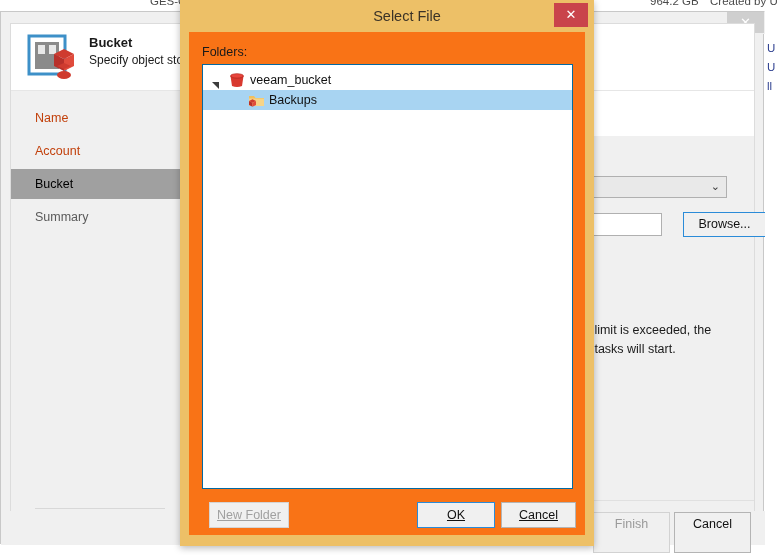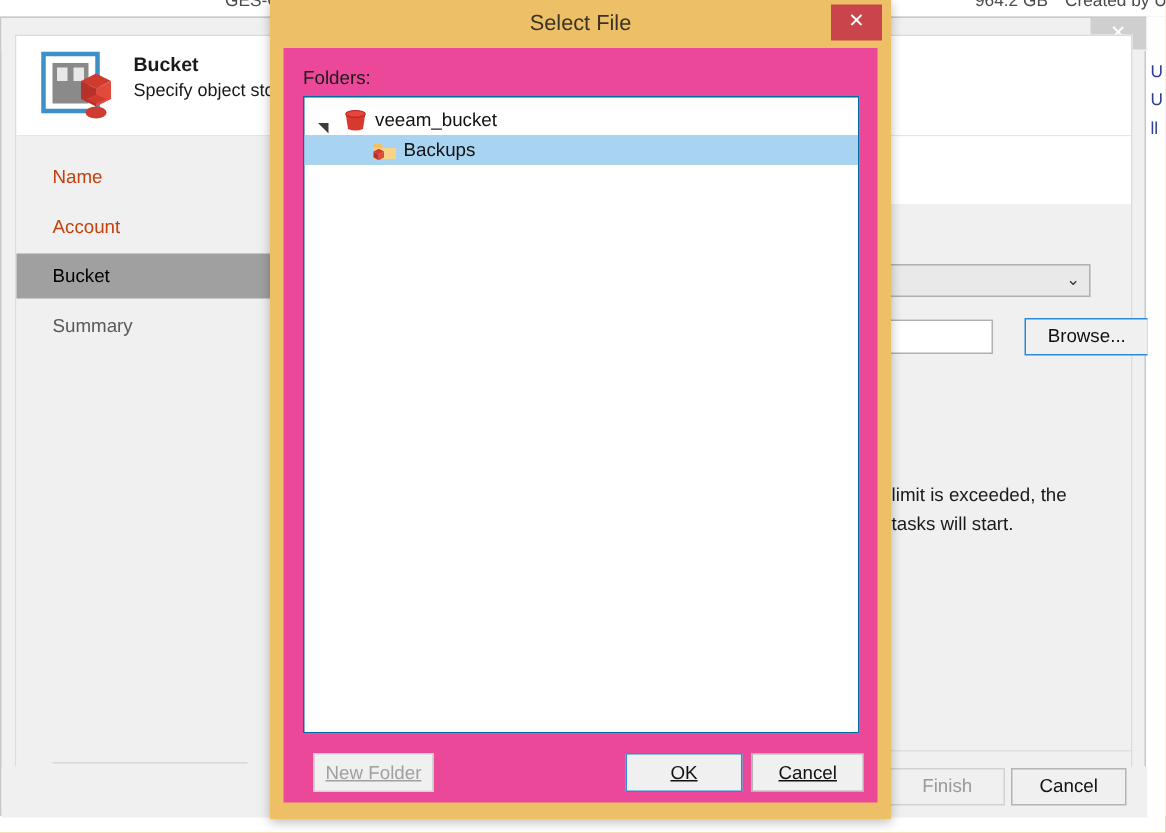--- a/index.html
+++ b/index.html
@@ -210,21 +210,21 @@
   
   .wizard-footer {
     position: absolute;
     left: 0; top: 499px;
     width: 764px; height: 34px;
     background: #f0f0f0;
   }
   .wz-btn {
     position: absolute;
     top: 1px;
-    width: 77px; height: 25px;
+    width: 77px; height: 41px;
     border: 1px solid #b4b4b4;
     background: #f0f0f0;
     box-sizing: border-box;
     text-align: center;
     line-height: 23px;
     font-size: 12.5px;
     color: #111;
   }
   .wz-btn.disabled { color: #9a9a9a; border-color: #d2d2d2; }
 
@@ -260,37 +260,38 @@
     background: #edc067;
   }
   .dialog-title {
     position: absolute;
     left: 0; top: 0;
     width: 414px; height: 32px;
     line-height: 32px;
     text-align: center;
     font-size: 14.5px;
     color: #3a3227;
+    padding-left: 20px;
   }
   .dialog-close {
     position: absolute;
     right: 6px; top: 3px;
     width: 34px; height: 24px;
     background: #c9444b;
     color: #ffffff;
     font-size: 13px;
     line-height: 24px;
     text-align: center;
     font-family: "DejaVu Sans", sans-serif;
   }
   .dialog-inner {
     position: absolute;
     left: 9px; top: 32px;
     width: 396px; height: 503px;
-    background: #ec4899;
+    background: #f97316;
     box-sizing: border-box;
   }
   .folders-label {
     position: absolute;
     left: 13px; top: 13px;
     font-size: 12.5px;
     color: #1a1a1a;
   }
   .tree-box {
     position: absolute;

